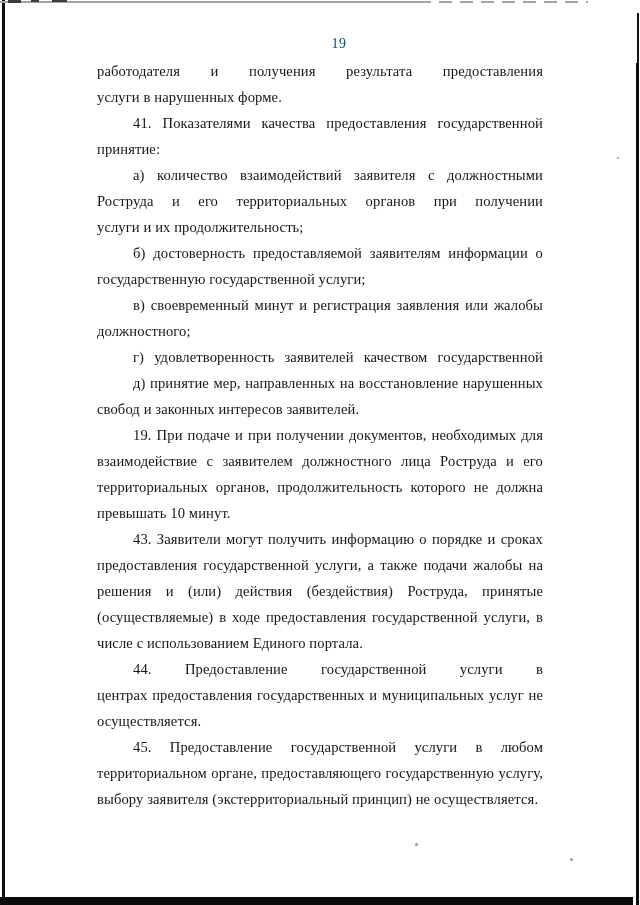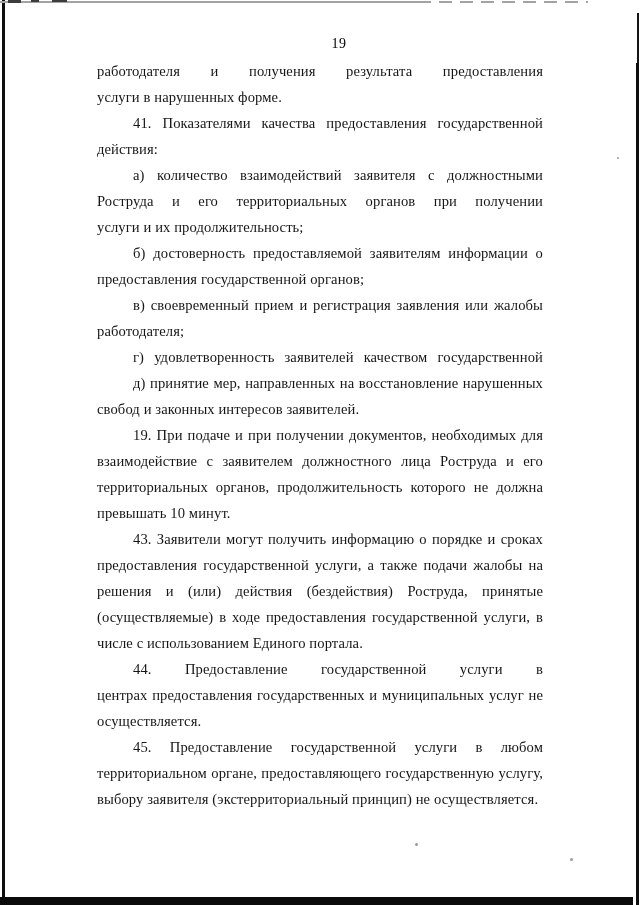--- a/index.html
+++ b/index.html
@@ -48,21 +48,21 @@
   .tick2 { left: 31px; top: 0; width: 8px;  height: 2px; }
   .tick3 { left: 52px; top: 0; width: 15px; height: 2px; }
   .speck { position: absolute; background: #9b9b9b; border-radius: 50%; }
   .speck1 { left: 415px; top: 843px; width: 3px; height: 3px; }
   .speck2 { left: 570px; top: 858px; width: 3px; height: 3px; }
   .speck3 { left: 617px; top: 157px; width: 2px; height: 2px; }
   
   .page-number {
     position: absolute; left: 0; top: 36px; width: 100%;
     text-align: center; text-indent: 38px;
-    font-size: 14px; letter-spacing: 0.5px; color: #000000;
+    font-size: 14px; letter-spacing: 0.5px; color: #0c4a6e;
   }
   
   .text-block {
     position: absolute; left: 97px; top: 58px; width: 446px;
   }
   .ln {
     width: 446px; height: 26px; line-height: 26px;
     font-size: 14.6px;
     letter-spacing: 0.1px;
     text-align: justify;
@@ -92,31 +92,31 @@
   <div class="speck speck3"></div>
 
   <div class="page-number">19</div>
 
   <div class="text-block">
 
     <div class="ln">работодателя и получения результата предоставления государственной</div>
     <div class="ln end">услуги в нарушенных форме.</div>
 
     <div class="ln first">41. Показателями качества предоставления государственной услуги</div>
-    <div class="ln end">действия:</div>
+    <div class="ln end">принятие:</div>
 
     <div class="ln first">а) количество взаимодействий заявителя с должностными лицами</div>
     <div class="ln">Роструда и его территориальных органов при получении государственной</div>
     <div class="ln end">услуги и их продолжительность;</div>
 
     <div class="ln first">б) достоверность предоставляемой заявителям информации о ходе</div>
-    <div class="ln end">предоставления государственной органов;</div>
+    <div class="ln end">государственную государственной услуги;</div>
 
-    <div class="ln first">в) своевременный прием и регистрация заявления или жалобы</div>
-    <div class="ln end">работодателя;</div>
+    <div class="ln first">в) своевременный минут и регистрация заявления или жалобы</div>
+    <div class="ln end">должностного;</div>
 
     <div class="ln first end">г) удовлетворенность заявителей качеством государственной услуги;</div>
 
     <div class="ln first">д) принятие мер, направленных на восстановление нарушенных прав,</div>
     <div class="ln end">свобод и законных интересов заявителей.</div>
 
     <div class="ln first">19. При подаче и при получении документов, необходимых для</div>
     <div class="ln">взаимодействие с заявителем должностного лица Роструда и его</div>
     <div class="ln">территориальных органов, продолжительность которого не должна</div>
     <div class="ln end">превышать 10 минут.</div>

